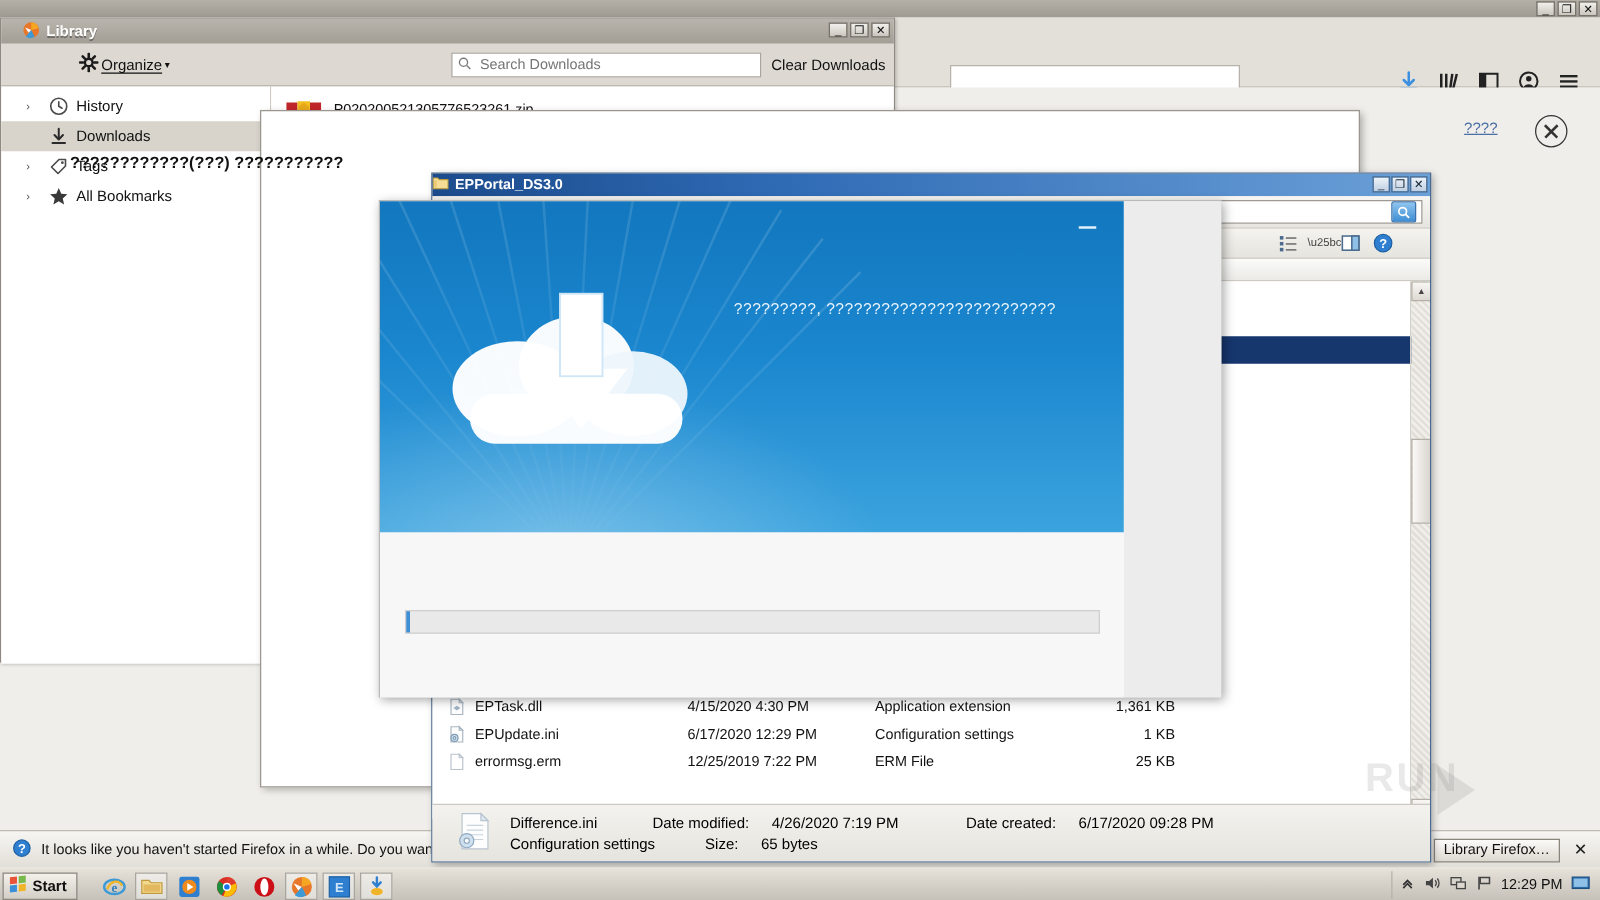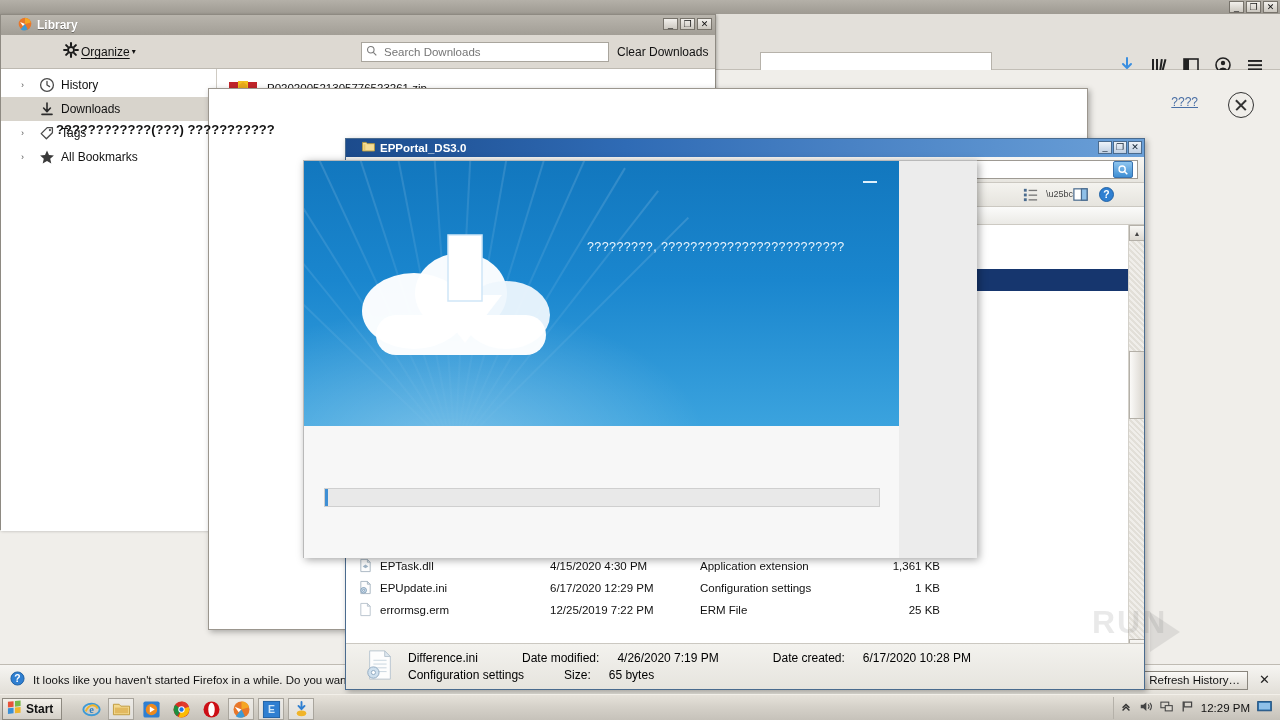--- a/index.html
+++ b/index.html
@@ -84,21 +84,21 @@
     left:50%; top:50%; width:14px; height:1.6px; background:#333; }
   #qdialog-close:before { transform:translate(-50%,-50%) rotate(45deg); }
   #qdialog-close:after  { transform:translate(-50%,-50%) rotate(-45deg); }
   #qdialog-text { position:absolute; left:56px; top:122px; font-size:13px;
     font-weight:bold; color:#111; letter-spacing:0px; white-space:nowrap; }
 
   
   #explorer-window { position:absolute; left:345px; top:138px; width:800px; height:552px;
     background:#f0efeb; border:1px solid #4a6b8e; box-shadow:2px 2px 6px rgba(0,0,0,.3); }
   #exp-titlebar { height:18px; background:linear-gradient(to right,#1c4b8c 0%,#2f6bb5 35%,#6ba0d8 100%);
-    display:flex; align-items:center; padding-left:16px; }
+    display:flex; align-items:center; padding-left:0; }
   #exp-title { font-size:11.5px; font-weight:bold; color:#fff; margin-left:5px; }
   #exp-winbtns { position:absolute; right:2px; top:2px; display:flex; gap:1px; }
   .exp-winbtn { width:14px; height:13px; background:linear-gradient(to bottom,#eef3f9,#bfcfe2);
     border:1px solid #4a6b8e; font-size:9px; line-height:11px; text-align:center; color:#123; }
   #exp-addrbar { height:26px; background:linear-gradient(to bottom,#f7f6f3,#e7e5df);
     border-bottom:1px solid #cbc8c1; display:flex; align-items:center; padding:0 6px; }
   #exp-addrfield { flex:1; height:19px; background:#fff; border:1px solid #9e9a93;
     display:flex; align-items:center; justify-content:flex-end; padding-right:2px; }
   #exp-searchbtn { width:20px; height:17px; background:linear-gradient(to bottom,#8ec5ef,#3f8fd4);
     border:1px solid #3a72ad; border-radius:2px; margin-right:2px; display:flex;
@@ -244,21 +244,21 @@
   </div>
 
   <div id="ff-notif">
     <span style="margin-left:10px;">
       <svg viewBox="0 0 16 16" width="15" height="15">
           <circle cx="8" cy="8" r="7" fill="#2f7fd1" stroke="#1d5fa2"></circle>
           <text x="8" y="12" font-size="11" font-weight="bold" fill="#fff" text-anchor="middle" font-family="Liberation Sans">?</text>
         </svg>
     </span>
     <span id="ff-notif-text">It looks like you haven't started Firefox in a while. Do you want</span>
-    <button id="refresh-ff-btn">Refresh History…</button>
+    <button id="refresh-ff-btn">Library Firefox…</button>
     <span id="ff-notif-close">✕</span>
   </div>
 </div>
 
 <div id="library-window">
 
   <div id="lib-titlebar">
     <span>
       <svg viewBox="0 0 16 16" width="14" height="14">
         <circle cx="8" cy="8" r="7.2" fill="#e8772a"></circle>
@@ -613,21 +613,21 @@
         <circle cx="10" cy="25" r="6" fill="#cfe0ee" stroke="#8fa9c0"></circle>
           <circle cx="10" cy="25" r="2.2" fill="#fff" stroke="#8fa9c0"></circle>
       </svg>
     </span>
     <div style="margin-left:12px; line-height:17px;">
       <div style="display:flex; gap:18px;">
         <span style="min-width:96px;">Difference.ini</span>
         <span>Date modified:</span>
         <span>4/26/2020 7:19 PM</span>
         <span style="margin-left:36px;">Date created:</span>
-        <span>6/17/2020 10:28 PM</span>
+        <span>6/17/2020 09:28 PM</span>
       </div>
       <div style="display:flex; gap:18px;">
         <span style="min-width:96px;">Configuration settings</span>
         <span style="margin-left:22px;">Size:</span>
         <span>65 bytes</span>
       </div>
     </div>
   </div>
 </div>
 

